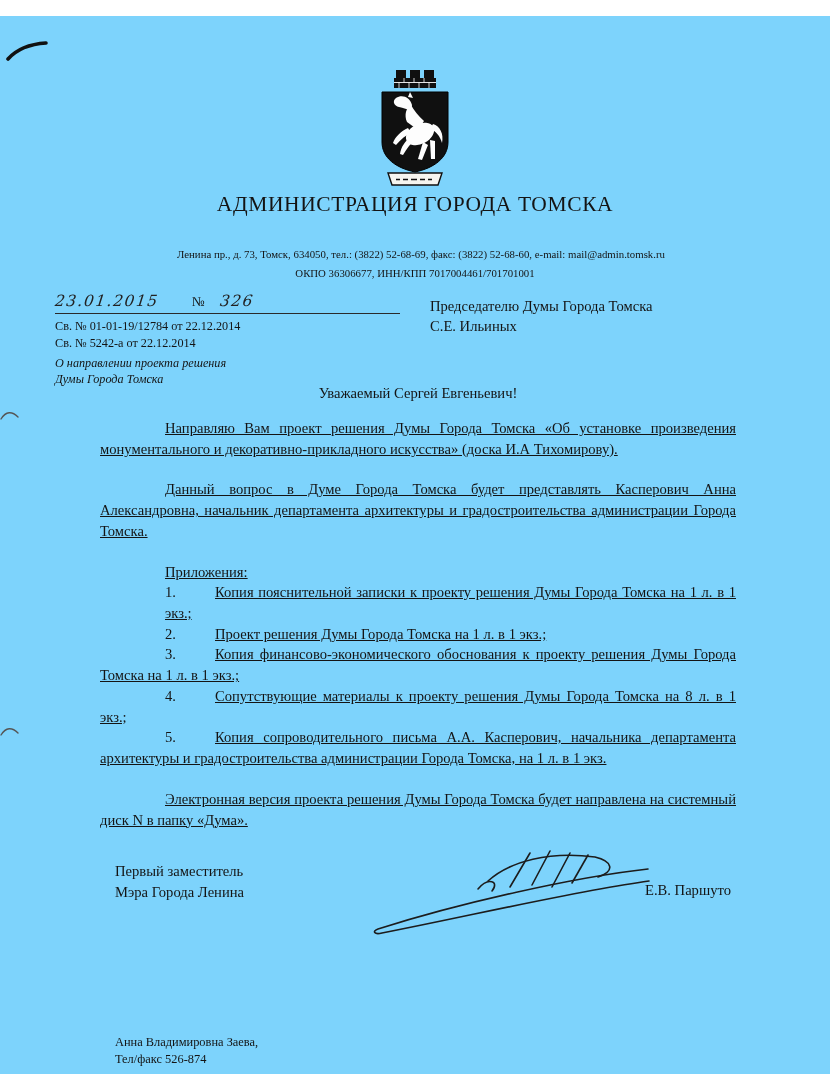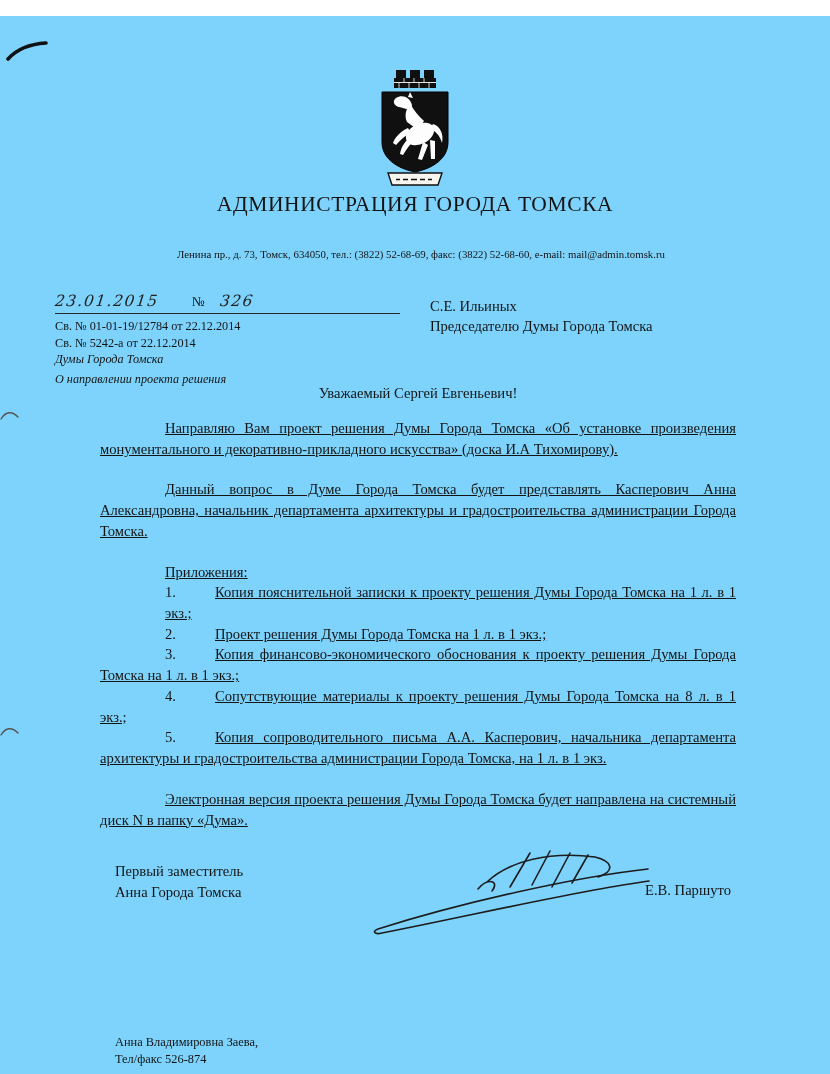--- a/index.html
+++ b/index.html
@@ -113,57 +113,58 @@
       </g>
       <g>
         <path d="M8,107 H62 L58,119 H12 Z" fill="#f6f5f0" stroke="#111" stroke-width="1.4"></path>
         <path d="M16,113.5 h4 M23,113.5 h5 M31,113.5 h6 M40,113.5 h5 M48,113.5 h4" stroke="#111" stroke-width="1.5" fill="none"></path>
       </g>
     </svg>
   </div>
 
   <div class="org1 center">АДМИНИСТРАЦИЯ ГОРОДА ТОМСКА</div>
   <div class="address center">Ленина пр., д. 73, Томск, 634050, тел.: (3822) 52-68-69, факс: (3822) 52-68-60, e-mail: mail@admin.tomsk.ru</div>
+  <div class="codes center">ОКПО 36306677, ИНН/КПП 7017004461/701701001</div>
 
   <div class="ref">
     <div class="date-line">
       <span class="hand">23.01.2015</span>
       <span class="no-sign">№</span>
       <span class="hand">326</span>
     </div>
     <div class="ref-line">Св. № 01-01-19/12784 от 22.12.2014</div>
     <div class="ref-line">Св. № 5242-а от 22.12.2014</div>
+    <div class="subject first">О направлении проекта решения</div>
     <div class="subject">Думы Города Томска</div>
-    <div class="subject first">О направлении проекта решения</div>
   </div>
 
   <div class="addressee">
+    <div>Председателю Думы Города Томска</div>
     <div>С.Е. Ильиных</div>
-    <div>Председателю Думы Города Томска</div>
   </div>
 
   <div class="salutation">Уважаемый Сергей Евгеньевич!</div>
 
   <div class="body-block">
     <p>Направляю Вам проект решения Думы Города Томска «Об установке произведения монументального и декоративно-прикладного искусства» (доска И.А Тихомирову).</p>
     <p>Данный вопрос в Думе Города Томска будет представлять Касперович Анна Александровна, начальник департамента архитектуры и градостроительства администрации Города Томска.</p>
     <p class="att-label">Приложения:</p>
 
     <div class="att-item hang-indent"><span class="att-num">1.</span><span>Копия пояснительной записки к проекту решения Думы Города Томска на 1 л. в 1 экз.;</span></div>
     <div class="att-item"><span class="att-num">2.</span><span>Проект решения Думы Города Томска на 1 л. в 1 экз.;</span></div>
     <div class="att-item"><span class="att-num">3.</span><span>Копия финансово-экономического обоснования к проекту решения Думы Города Томска на 1 л. в 1 экз.;</span></div>
     <div class="att-item"><span class="att-num">4.</span><span>Сопутствующие материалы к проекту решения Думы Города Томска на 8 л. в 1 экз.;</span></div>
     <div class="att-item"><span class="att-num">5.</span><span>Копия сопроводительного письма А.А. Касперович, начальника департамента архитектуры и градостроительства администрации Города Томска, на 1 л. в 1 экз.</span></div>
 
     <p class="p3">Электронная версия проекта решения Думы Города Томска будет направлена на системный диск N в папку «Дума».</p>
   </div>
 
   <div class="sig-titles">
     <div>Первый заместитель</div>
-    <div>Анна Города Томска</div>
+    <div>Мэра Города Ленина</div>
   </div>
 
   <svg class="signature-svg" width="300" height="95" viewBox="0 0 300 95">
     <g stroke="#1c1c1c" stroke-width="1.6" fill="none" stroke-linecap="round">
       <path d="M288,22 C215,30 100,56 18,82 C12,84 14,88 22,86 C105,70 215,44 289,34"></path>
       <path d="M128,34 C150,14 190,4 235,10 C252,14 256,24 238,30"></path>
       <path d="M150,40 L170,6"></path>
       <path d="M172,38 L190,4"></path>
       <path d="M192,40 L210,6"></path>
       <path d="M212,36 L228,8"></path>

